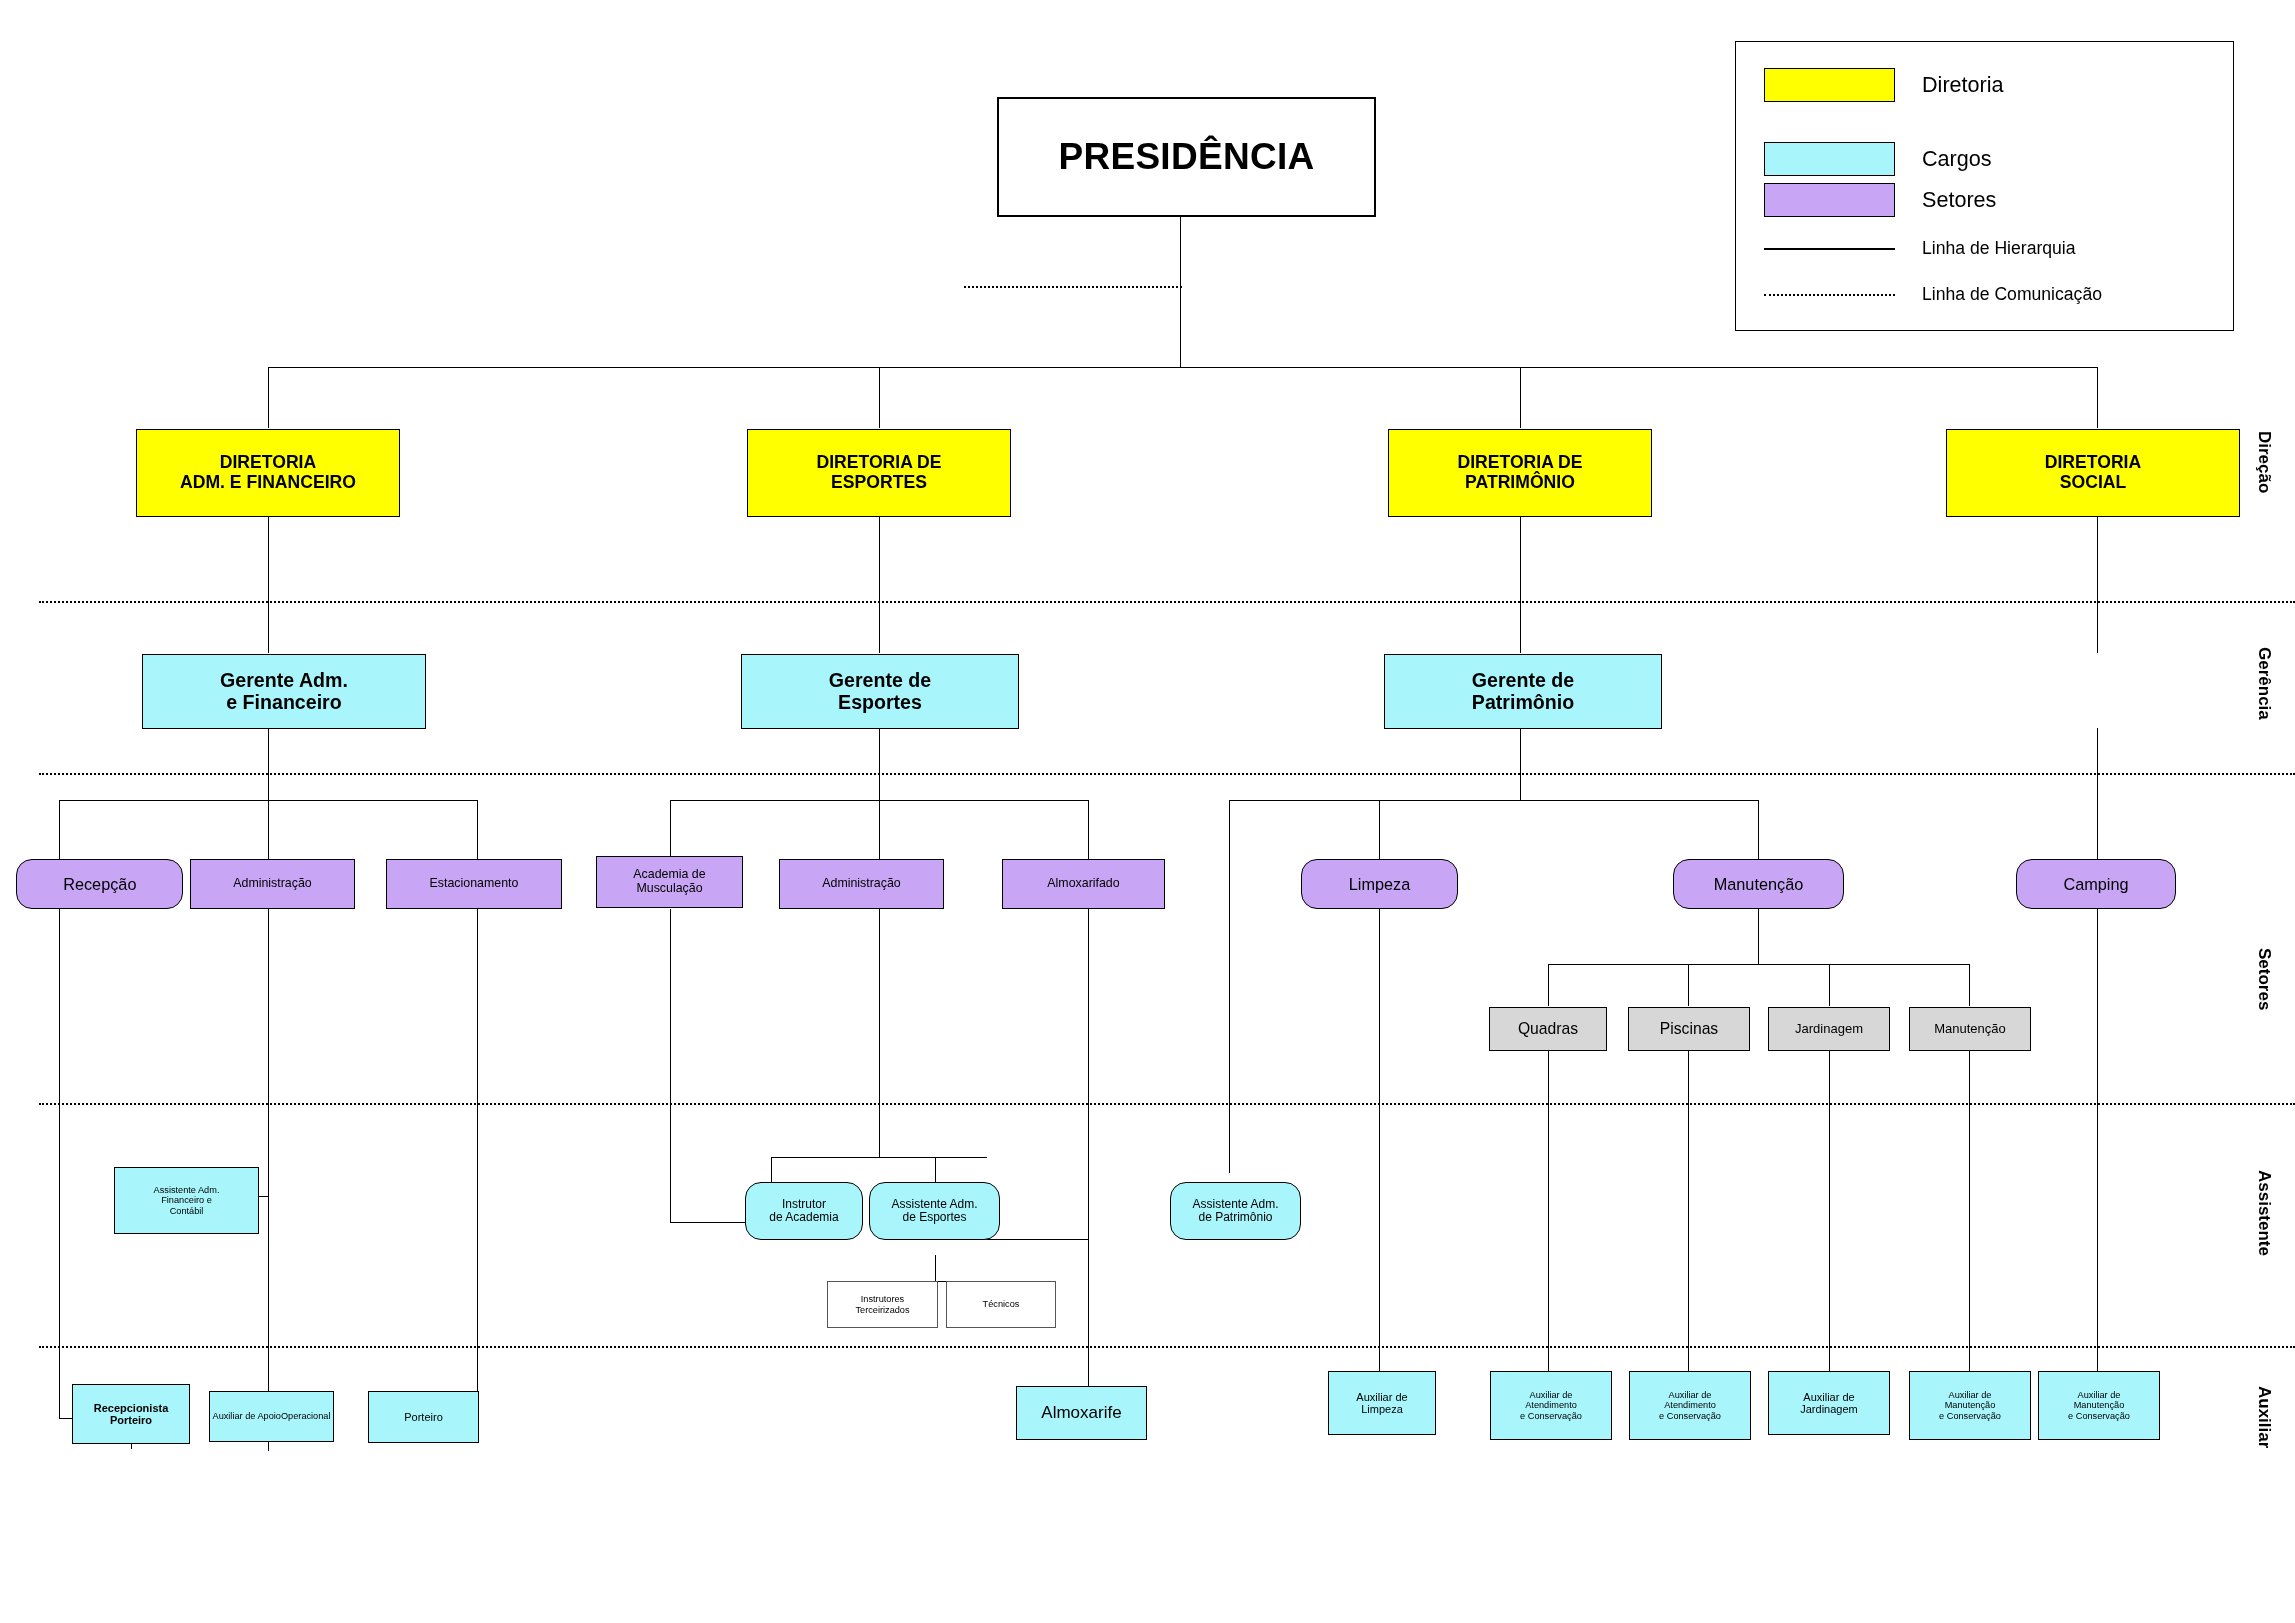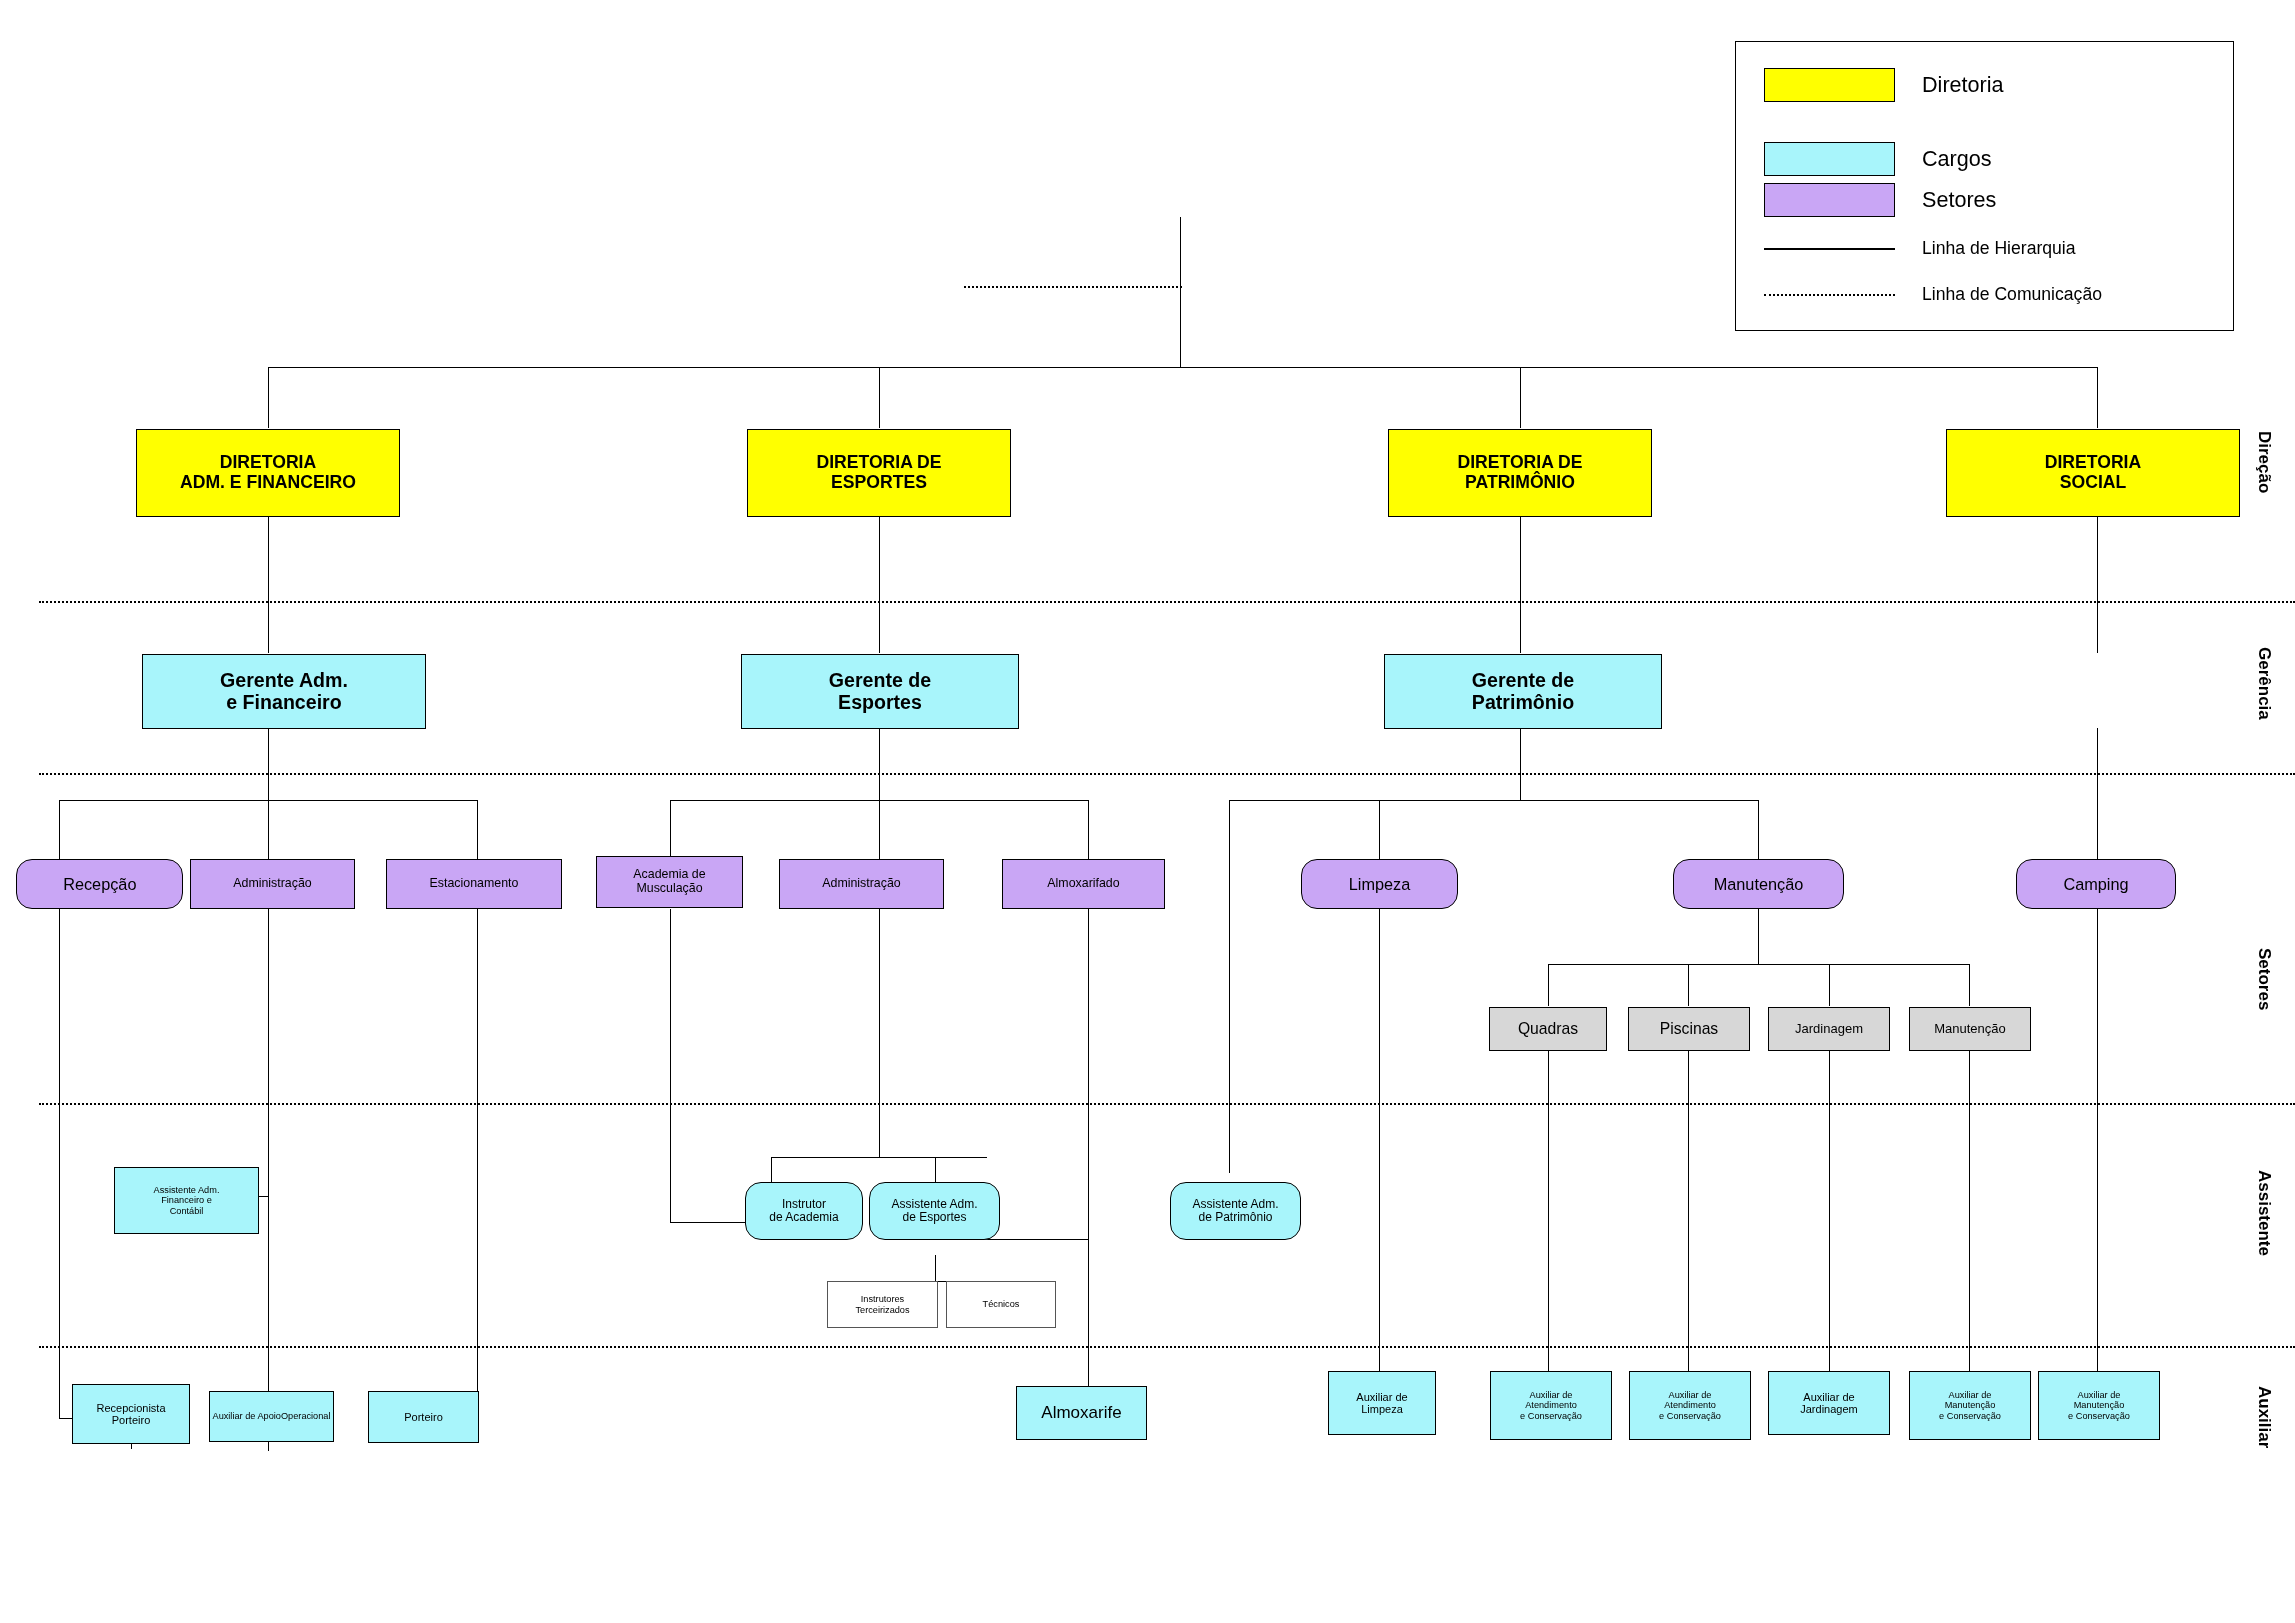--- a/index.html
+++ b/index.html
@@ -150,20 +150,23 @@
   <div class="ln h" style="left:984px;top:1239px;width:105px;"></div>
   <div class="ln v" style="left:1088px;top:909px;height:503px;"></div>
 
   <div class="ln v" style="left:1379px;top:909px;height:464px;"></div>
   <div class="ln v" style="left:1548px;top:1051px;height:320px;"></div>
   <div class="ln v" style="left:1688px;top:1051px;height:320px;"></div>
   <div class="ln v" style="left:1829px;top:1051px;height:320px;"></div>
   <div class="ln v" style="left:1969px;top:1051px;height:320px;"></div>
   <div class="ln v" style="left:2097px;top:909px;height:464px;"></div>
 
+  <div class="box pres" style="left:997px;top:97px;width:379px;height:120px;">
+    <span>PRESIDÊNCIA</span>
+  </div>
 
 
   <div class="box diretoria dir" style="left:136px;top:429px;width:264px;height:88px;flex-direction:column;">
     <span>DIRETORIA</span>
     <span>ADM. E FINANCEIRO</span>
   </div>
   <div class="box diretoria dir" style="left:747px;top:429px;width:264px;height:88px;flex-direction:column;">
     <span>DIRETORIA DE</span>
     <span>ESPORTES</span>
   </div>
@@ -250,21 +253,21 @@
   </div>
 
   <div class="box white assist-sm" style="left:827px;top:1281px;width:111px;height:47px;flex-direction:column;border:1.3px solid #555;">
     <span>Instrutores</span>
     <span>Terceirizados</span>
   </div>
   <div class="box white assist-sm" style="left:946px;top:1281px;width:110px;height:47px;border:1.3px solid #555;">
     <span>Técnicos</span>
   </div>
 
-  <div class="box cargo aux" style="left:72px;top:1384px;width:118px;height:60px;flex-direction:column;">
+  <div class="box cargo aux" style="left:72px;top:1384px;width:118px;height:60px;flex-direction:column;font-weight:bold;">
     <span>Recepcionista</span>
     <span>Porteiro</span>
   </div>
   <div class="box cargo aux-sm" style="left:209px;top:1391px;width:125px;height:51px;flex-direction:row;">
     <span>Auxiliar de Apoio</span>
     <span>Operacional</span>
   </div>
   <div class="box cargo aux" style="left:368px;top:1391px;width:111px;height:52px;">
     <span>Porteiro</span>
   </div>

